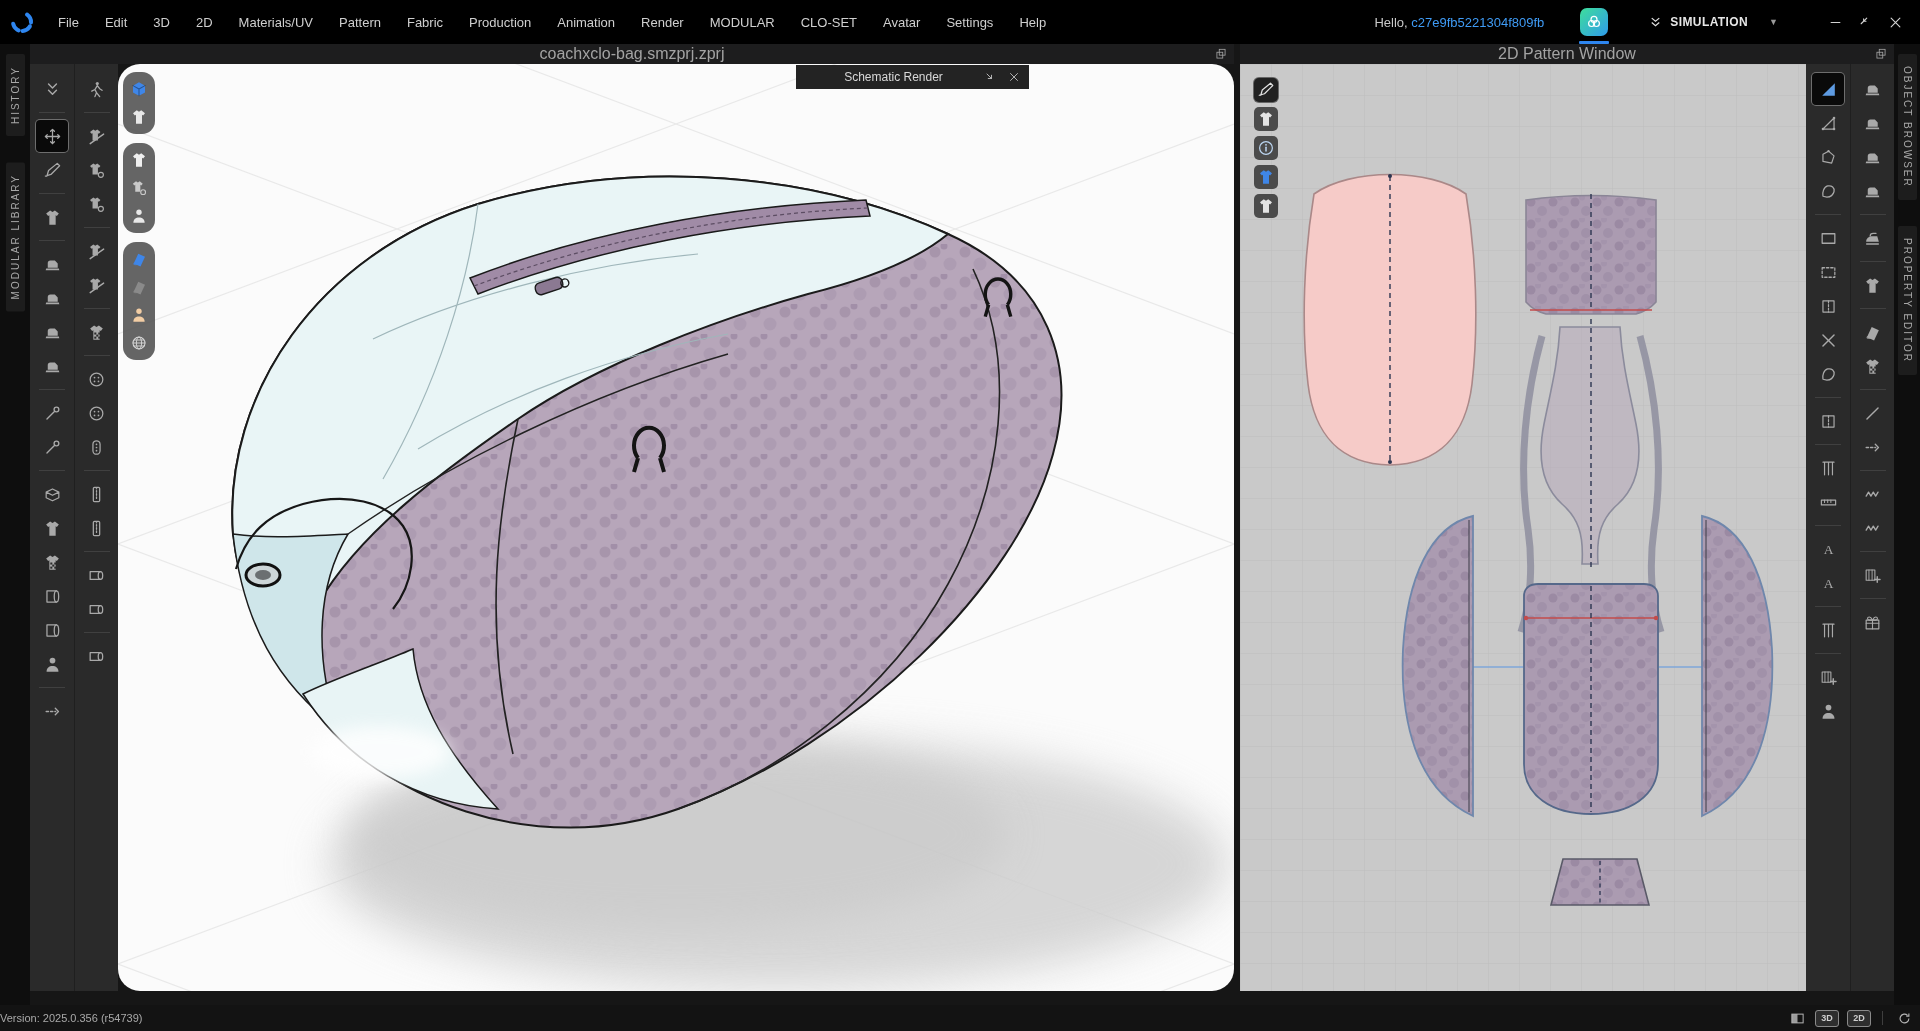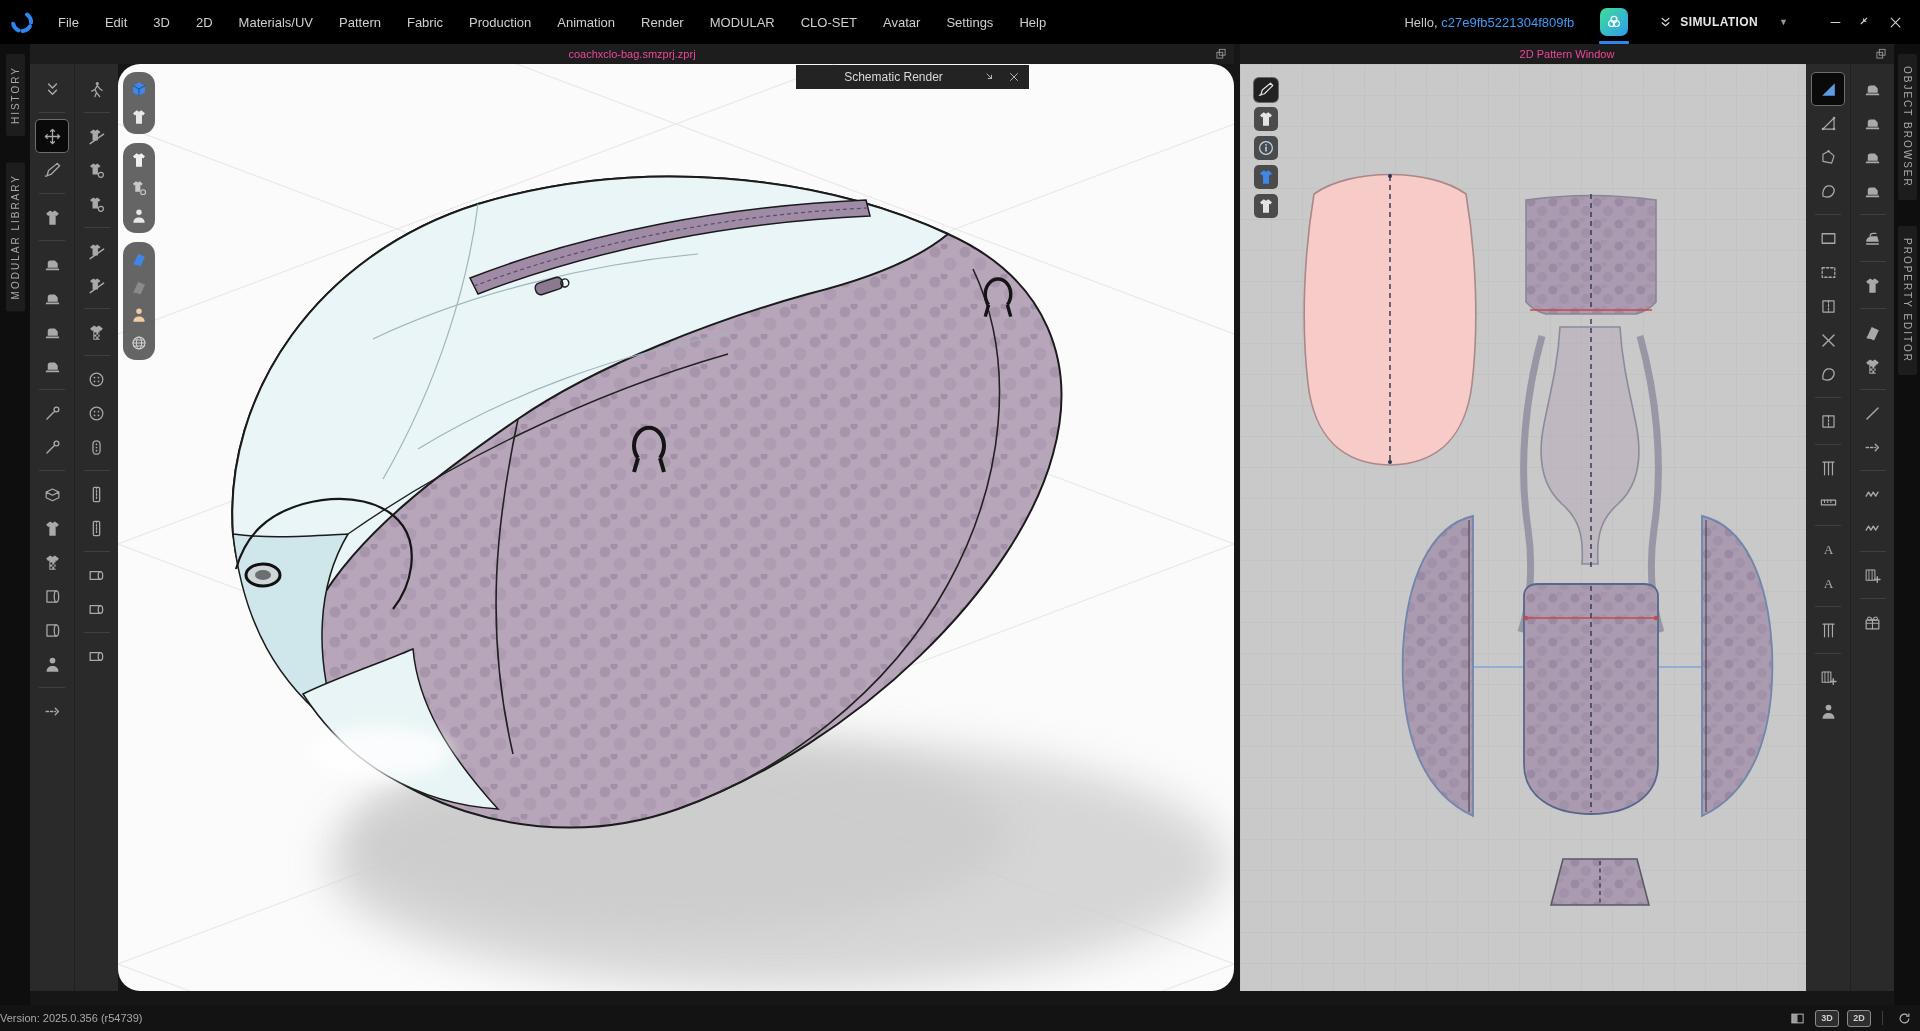--- a/index.html
+++ b/index.html
@@ -3,21 +3,21 @@
 <meta charset="utf-8">
 <style>
   html,body{margin:0;padding:0;background:#0b0b0b;font-family:"Liberation Sans",sans-serif;-webkit-font-smoothing:antialiased;}
   .app{position:relative;width:1920px;height:1031px;background:#161616;overflow:hidden;}
 
   
   .menubar{position:absolute;left:0;top:0;width:1920px;height:44px;background:#000000;display:flex;align-items:center;z-index:30;}
   .logo{width:26px;height:26px;margin:0 10px 0 9px;flex:0 0 auto;}
   .menus{display:flex;align-items:center;}
   .menu-item{color:#cfcfcf;font-size:13px;padding:6px 13px;cursor:default;white-space:nowrap;}
-  .mb-right{margin-left:auto;display:flex;align-items:center;gap:8px;padding-right:12px;}
+  .mb-right{margin-left:auto;display:flex;align-items:center;gap:18px;padding-right:12px;}
   .hello{font-size:13px;color:#c9c9c9;margin-right:18px;}
   .hello .uid{color:var(--user-link,#3f9bf5);}
   .appicon{position:relative;width:28px;height:28px;border-radius:7px;background:linear-gradient(135deg,var(--sim-icon-green,#3ede9b),var(--sim-icon-blue,#2f9bec));display:flex;align-items:center;justify-content:center;margin-right:22px;}
   .appicon svg{width:18px;height:18px;stroke:#fff;fill:none;stroke-width:1.6;}
   .appicon .underline{position:absolute;left:-1px;bottom:-8px;width:30px;height:3px;background:var(--accent,#2e86f0);border-radius:1px;}
   .simwrap{display:flex;align-items:center;gap:7px;margin-right:26px;color:#e6e6e6;}
   .simwrap svg{width:15px;height:15px;stroke:#e0e0e0;fill:none;stroke-width:2;}
   .sim-label{font-size:12px;font-weight:bold;letter-spacing:.4px;}
   .sim-caret{color:#9a9a9a;font-size:9px;margin-left:14px;}
   .winbtns{display:flex;align-items:center;gap:4px;}
@@ -28,21 +28,21 @@
   .main{position:absolute;left:0;top:44px;width:1920px;height:961px;background:#161616;}
   .edge{position:absolute;top:0;height:961px;background:#0e0e0e;display:flex;flex-direction:column;align-items:center;gap:26px;padding-top:10px;box-sizing:border-box;}
   .edge.left{left:0;width:30px;}
   .edge.right{left:1894px;width:26px;}
   .vtab{writing-mode:vertical-rl;background:#1d1d1d;color:#a8a8a8;font-size:10px;letter-spacing:2px;padding:12px 4px;border-radius:2px;white-space:nowrap;}
   .edge.left .vtab{transform:rotate(180deg);}
 
   .viewport{position:absolute;top:0;height:947px;}
   .vp3d{left:30px;width:1204px;}
   .vp2d{left:1240px;width:654px;}
-  .vp-titlebar{position:relative;height:20px;background:#1d1d1e;display:flex;align-items:center;justify-content:center;color:#ec4899;font-size:11px;}
+  .vp-titlebar{position:relative;height:20px;background:#1d1d1e;display:flex;align-items:center;justify-content:center;color:#a3a3a3;font-size:16px;}
   .vp-titlebar .wicon{position:absolute;right:6px;top:3px;width:14px;height:14px;color:#a5a5a5;}
   .vp-titlebar .wicon svg{width:14px;height:14px;stroke:currentColor;fill:none;stroke-width:1.4;}
   .vp-row{display:flex;height:927px;}
 
   
   .toolbar{background:#2a2a2a;display:flex;}
   .tcol{width:44px;display:flex;flex-direction:column;align-items:center;padding-top:8px;box-sizing:border-box;}
   .tcol + .tcol{border-left:1px solid #1f1f1f;}
   .tool{width:32px;height:32px;margin:1px 0;display:flex;align-items:center;justify-content:center;color:#a9a9a9;border-radius:4px;}
   .tool svg{width:19px;height:19px;stroke-linecap:round;stroke-linejoin:round;}

